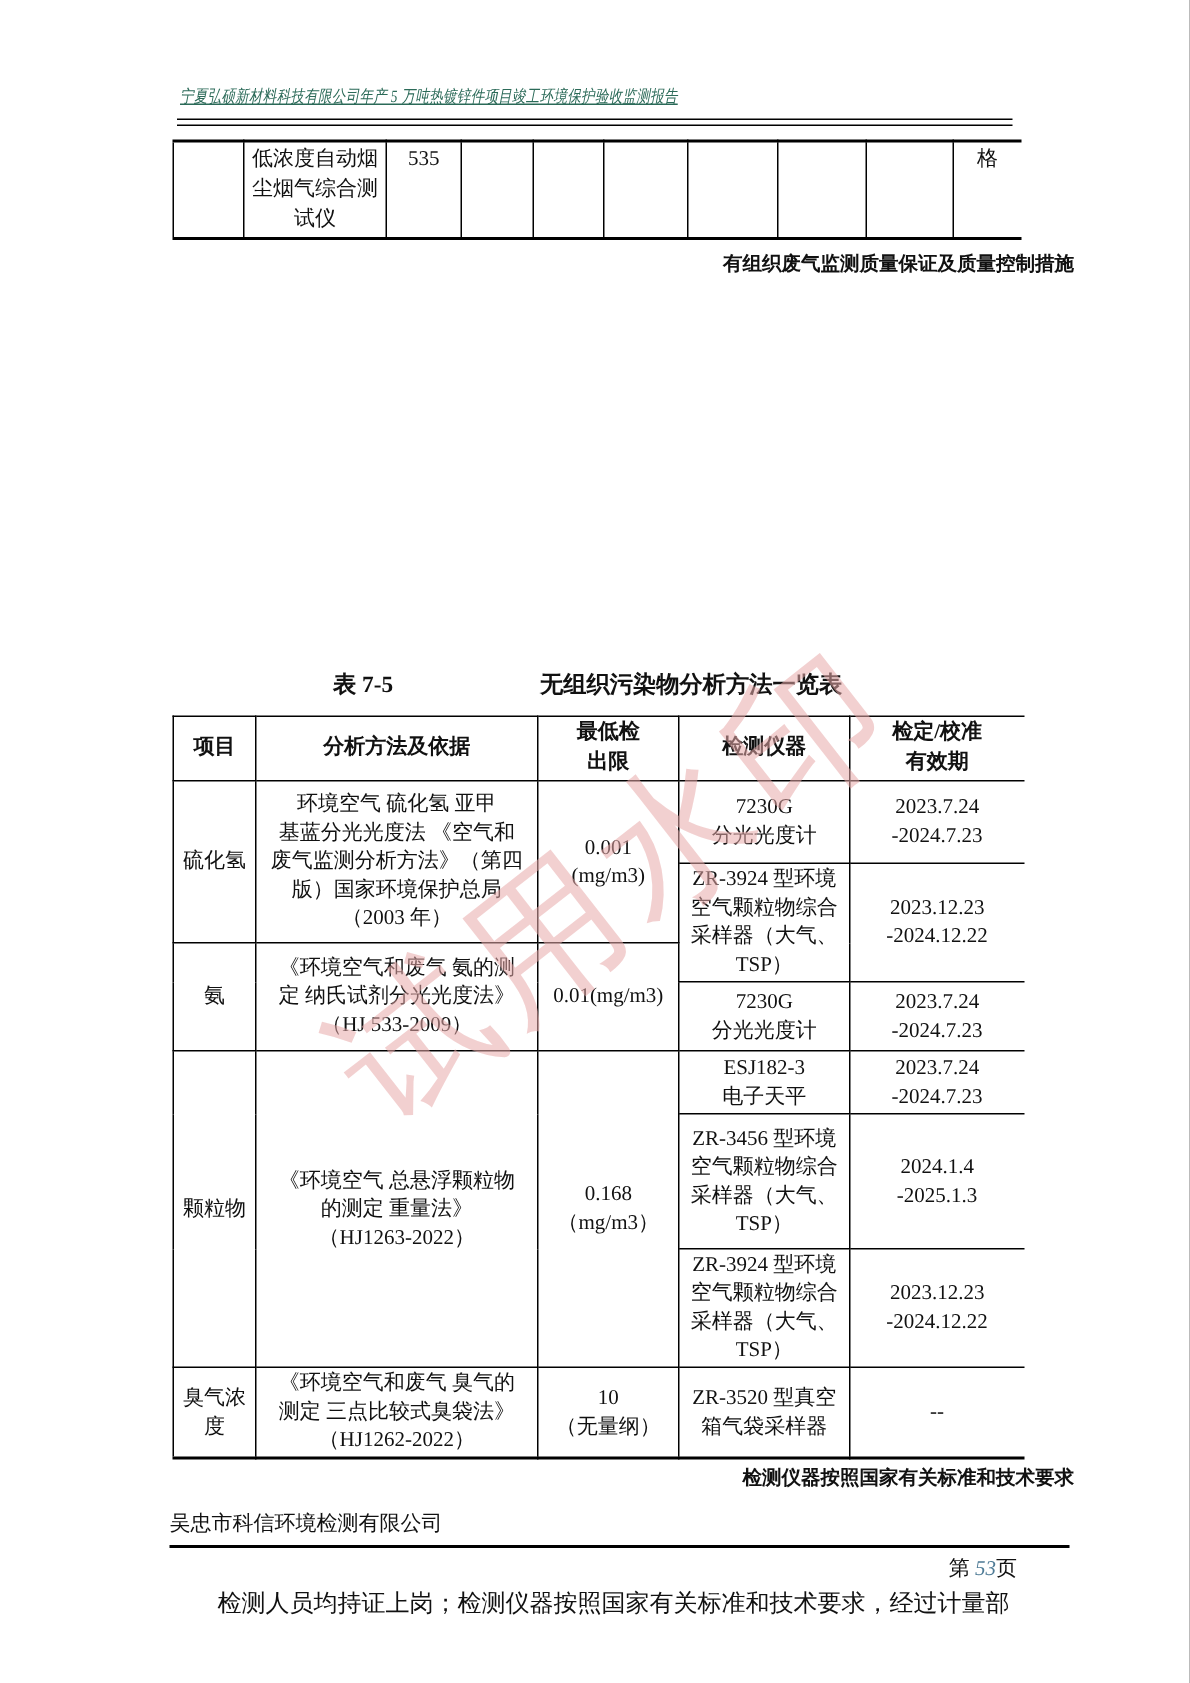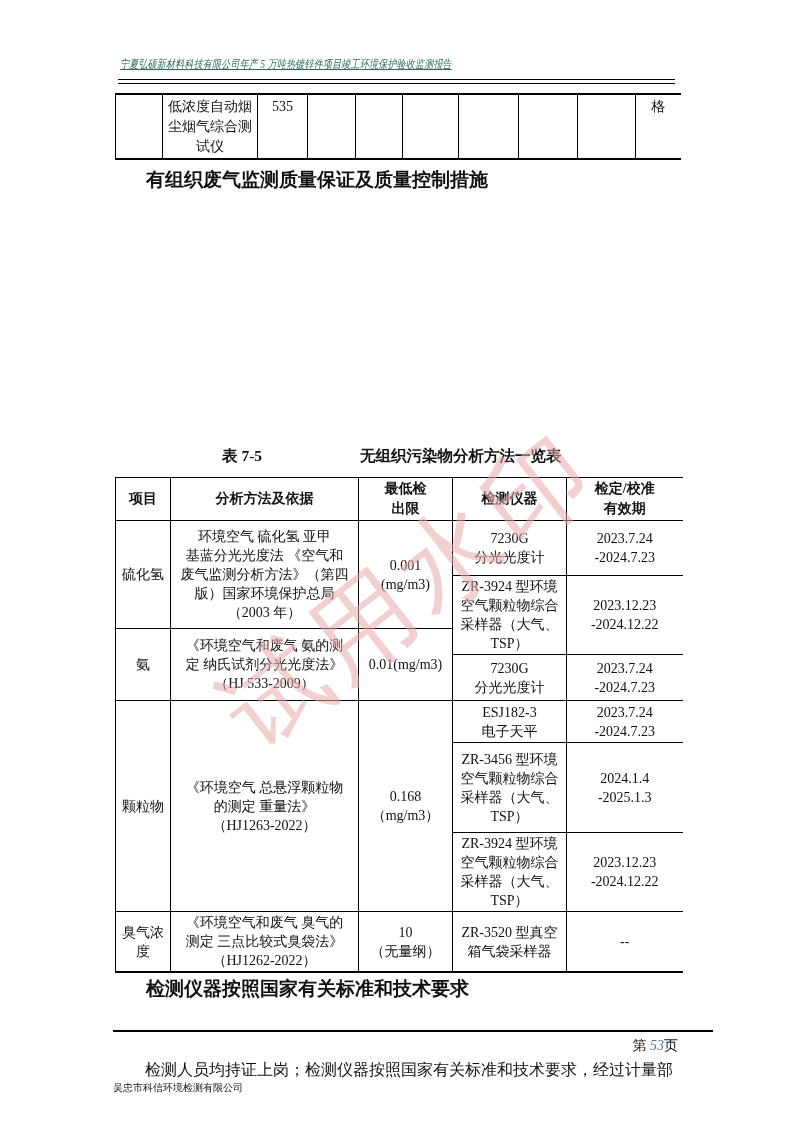--- a/index.html
+++ b/index.html
@@ -30,33 +30,33 @@
     font-size:14px; line-height:20px;
   }
   .t-cont td{vertical-align:top; padding-top:2px;}
   .t75{
     left:115px; top:477px; width:567px;
     border-top:1.5px solid #000; border-bottom:2.5px solid #000;
     font-size:14px; line-height:19px;
   }
   .t75 th{font-weight:700; line-height:20px;}
   
-  .h-sec{left:113px; top:167px; width:570px; font-size:19px; font-weight:700; padding-left:33px;}
+  .h-sec{left:113px; top:167px; width:570px; font-size:13px; font-weight:700; padding-left:33px;text-align:right;}
   .para{left:113px; width:570px; font-size:16px; line-height:30.4px;
         text-indent:2em; text-align:justify;}
   .p1{top:196px;}
   .p-see{left:113px; top:414px; width:570px; font-size:16px; font-weight:700; text-indent:2em;}
   .t75-caption{left:0; top:446px; width:793px; height:22px; font-size:15.5px; font-weight:700;}
   .t75-label{position:absolute; left:222px; top:0;}
   .t75-title{position:absolute; left:360px; top:0;}
   .h-sec2{top:976px;}
   .p3{top:1055px;}
   
   .ft-rule{left:113px; top:1030px; width:600px; height:0; border-top:2px solid #000;}
-  .ft-co{left:113px; top:1081px; font-size:10px;text-align:right;}
+  .ft-co{left:113px; top:1007px; font-size:14px;text-align:right;}
   .ft-page{right:115px; top:1037px; font-size:14px;}
   .pgnum{color:#4e7b96;font-style:italic;}
   
   .wm{
     left:150px; top:440px; width:520px; height:300px;
     display:flex; align-items:center; justify-content:center;
     transform:rotate(-38deg); pointer-events:none; z-index:5;
   }
   .wm span{
     font-size:102px; letter-spacing:8px; font-family:"Liberation Sans",sans-serif;

